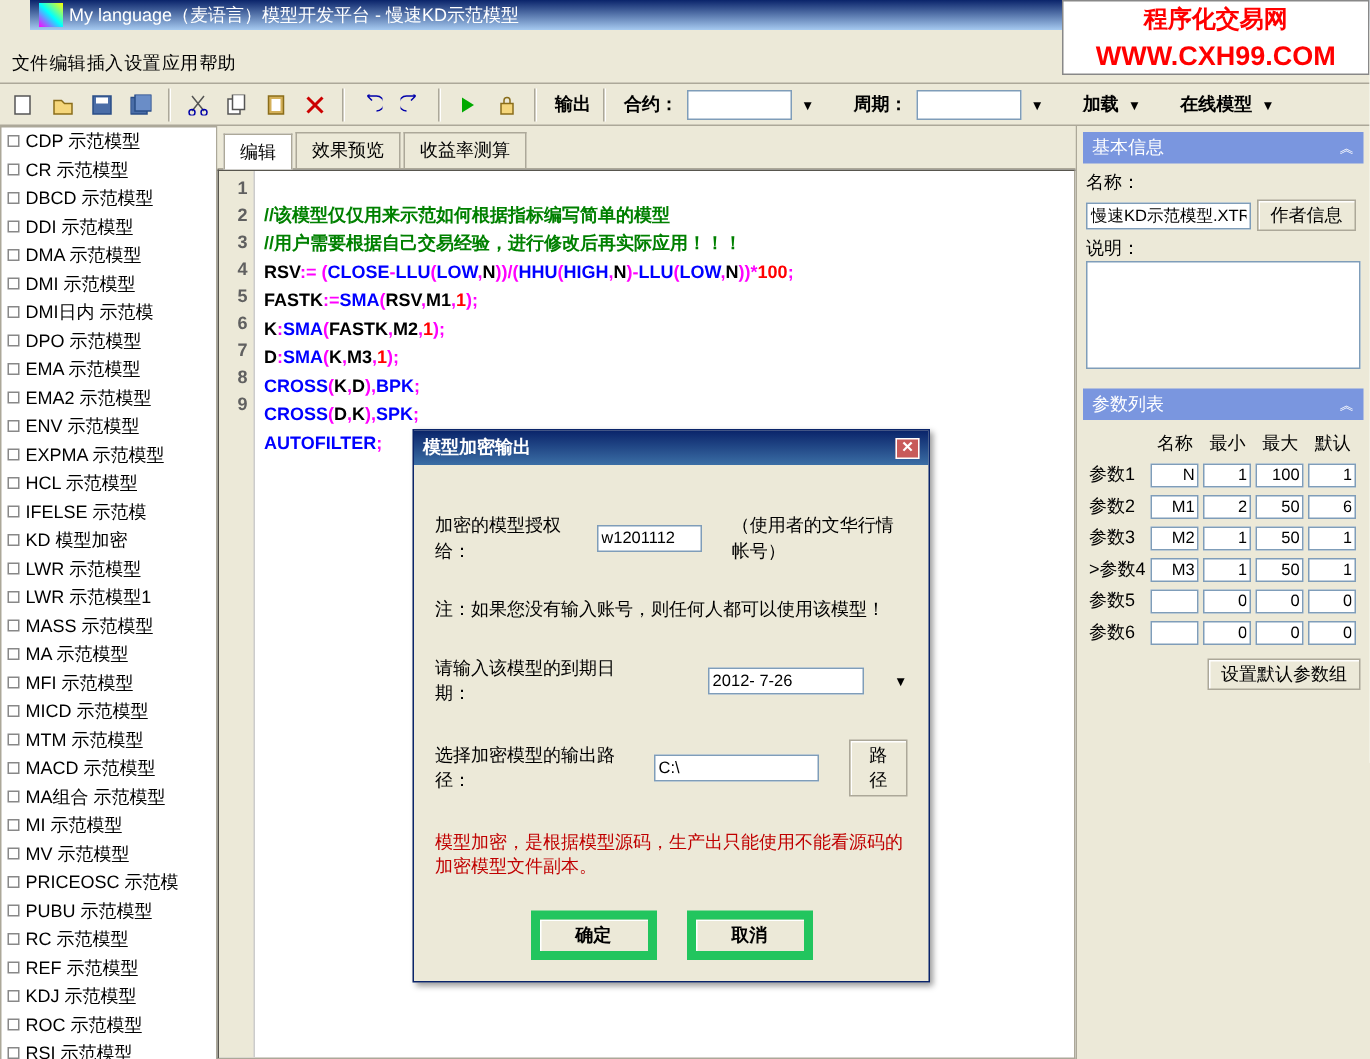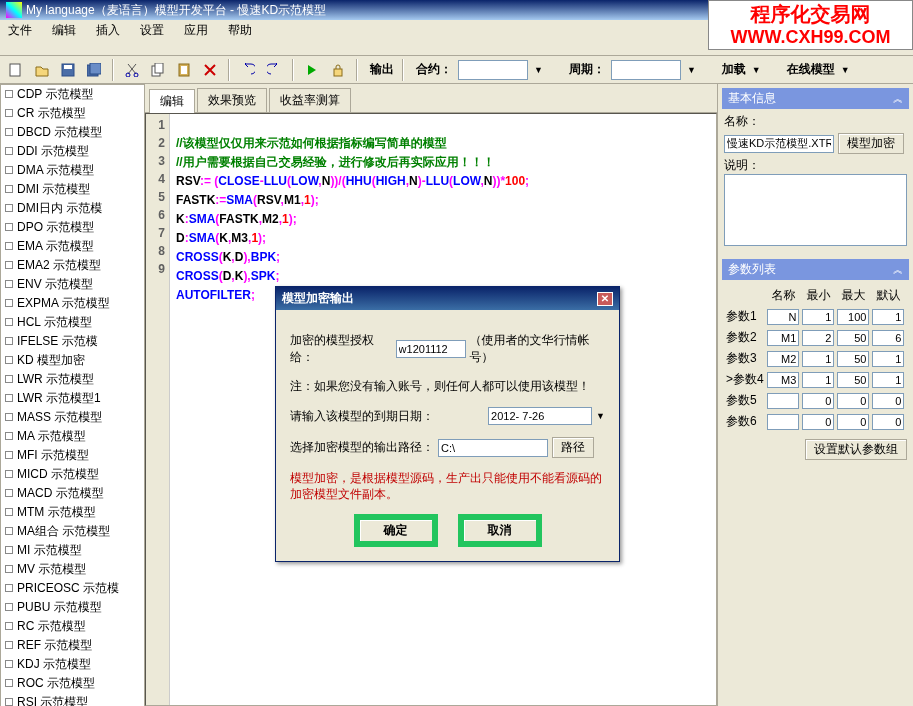--- a/index.html
+++ b/index.html
@@ -1,19 +1,19 @@
 <!DOCTYPE html>
 <html><head>
 <meta charset="utf-8">
 <style>
 * { margin: 0; padding: 0; box-sizing: border-box; font-family: "SimSun", "宋体", sans-serif; font-size: 12px; }
 body { background: #ece9d8; width: 913px; height: 706px; overflow: hidden; position: relative; }
-.titlebar { background: linear-gradient(#0a246a, #a6caf0); color: #fff; height: 20px; padding: 2px 6px; display: flex; align-items: center; }
+.titlebar { background: linear-gradient(#0a246a, #a6caf0); color: #fff; height: 20px; padding: 2px 6px; display: flex; align-items: center; margin-left: 20px; }
 .titlebar-icon { width: 16px; height: 16px; margin-right: 4px; background: linear-gradient(45deg,#f0f,#0ff,#ff0); }
-.menubar { background: #ece9d8; height: 36px; display: flex; gap: 20px; padding: 2px 8px; border-bottom: 1px solid #aca899; }
+.menubar { background: #ece9d8; height: 36px; display: flex; gap: 1px; padding: 14px 8px; border-bottom: 1px solid #aca899; }
 .menubar span { cursor: default; }
 .toolbar { background: #ece9d8; height: 28px; display: flex; align-items: center; gap: 6px; padding: 2px 6px; border-bottom: 1px solid #aca899; }
 .tbtn { width: 20px; height: 20px; border: 1px solid transparent; display:flex; align-items:center; justify-content:center; }
 .tsep { width: 2px; height: 22px; border-left: 1px solid #aca899; border-right:1px solid #fff; margin: 0 2px;}
 .tlabel { margin-left: 4px; font-weight: bold; }
 .tinput { height: 20px; border: 1px solid #7f9db9; background: #fff; padding: 0 2px; }
 .main { display: flex; height: calc(706px - 20px - 20px - 28px); }
 .sidebar { width: 145px; background: #fff; border: 1px solid #aca899; overflow-y: scroll; overflow-x: scroll; }
 .tree-item { padding: 1px 2px 1px 16px; white-space: nowrap; position: relative; cursor: default; }
 .tree-item::before { content: ""; position: absolute; left: 4px; top: 5px; width: 6px; height: 6px; border: 1px solid #888; background: #fff;}
@@ -38,26 +38,26 @@
 .txtbox { border:1px solid #7f9db9; background:#fff; height:18px; padding:0 2px; font-size:11px;}
 .btn { border: 1px solid #aca899; background: #ece9d8; padding: 1px 8px; cursor: default; box-shadow: 1px 1px 0 #fff inset;}
 .textarea { width: 100%; height: 72px; border:1px solid #7f9db9; background:#fff; resize:none;}
 .param-table { width: 100%; font-size: 11px; }
 .param-table td { text-align: center; padding: 1px 0;}
 .param-table input { width: 32px; height: 16px; border:1px solid #7f9db9; text-align:right; font-size:11px; padding-right:2px;}
 .dialog { position: absolute; left: 275px; top: 286px; width: 345px; background: #ece9d8; border: 1px solid #0a246a; box-shadow: 2px 2px 4px rgba(0,0,0,.4);}
 .dialog .dtitle { background: linear-gradient(#0a246a,#3b6ea5); color:#fff; padding:3px 6px; display:flex; justify-content:space-between; align-items:center; font-weight: bold;}
 .dialog .dclose { width:16px; height:14px; background:#c85a5a; border:1px solid #fff; color:#fff; font-size:10px; text-align:center; line-height:12px; cursor:default;}
 .dialog .dbody { padding: 10px 14px; }
-.dialog .drow { display:flex; align-items:center; margin: 12px 0; gap:4px;}
+.dialog .drow { display:flex; align-items:center; margin: 22px 0; gap:20px;}
 .dialog .warn { color: #c00000; line-height: 16px;}
 .dialog .dbtns { display:flex; justify-content:center; gap: 20px; margin-top: 12px; margin-bottom: 4px;}
 .dialog .dbtn { border:6px solid #22c55e; background:#ece9d8; padding: 2px 24px; box-shadow: 1px 1px 0 #fff inset; font-weight: bold;}
 .watermark { position:absolute; right:0; top:0; width:205px; height:50px; background:#fff; border:1px solid #888; text-align:center;}
-.watermark .wm1 { color:#f00; font-family:"KaiTi","楷体"; font-size:20px; font-weight:bold; line-height:26px;}
+.watermark .wm1 { color:#f00; font-family:"KaiTi","楷体"; font-size:16px; font-weight:bold; line-height:26px;}
 .watermark .wm2 { color:#f00; font-family:Arial; font-size:18px; font-weight:bold;}
 .scroll-h { height: 16px; background: #ece9d8; border-top:1px solid #aca899; display:flex;}
 .scroll-h .thumb-area { flex:1; background:#f0f0f0; position:relative;}
 .scroll-h .thumb { position:absolute; left:0; width:60%; height:100%; background:#c8c8c8; border:1px solid #888;}
 .scroll-h .arrow { width:16px; background:#ece9d8; border:1px solid #888; text-align:center; font-size:9px;}
 svg { display:block; }
 </style>
 </head>
 <body>
 
@@ -177,22 +177,22 @@
       <div class="tree-item">EXPMA 示范模型</div>
       <div class="tree-item">HCL 示范模型</div>
       <div class="tree-item">IFELSE 示范模</div>
       <div class="tree-item">KD 模型加密</div>
       <div class="tree-item">LWR 示范模型</div>
       <div class="tree-item">LWR 示范模型1</div>
       <div class="tree-item">MASS 示范模型</div>
       <div class="tree-item">MA 示范模型</div>
       <div class="tree-item">MFI 示范模型</div>
       <div class="tree-item">MICD 示范模型</div>
+      <div class="tree-item">MTM 示范模型</div>
       <div class="tree-item">MACD 示范模型</div>
-      <div class="tree-item">MTM 示范模型</div>
       <div class="tree-item">MA组合 示范模型</div>
       <div class="tree-item">MI 示范模型</div>
       <div class="tree-item">MV 示范模型</div>
       <div class="tree-item">PRICEOSC 示范模</div>
       <div class="tree-item">PUBU 示范模型</div>
       <div class="tree-item">RC 示范模型</div>
       <div class="tree-item">REF 示范模型</div>
       <div class="tree-item">KDJ 示范模型</div>
       <div class="tree-item">ROC 示范模型</div>
       <div class="tree-item">RSI 示范模型</div>
@@ -239,21 +239,21 @@
   <div class="right">
     <div>
       <div class="panel-hdr">
         <span>基本信息</span>
         <span class="chev">︽</span>
       </div>
       <div class="panel-body">
         <div>名称：</div>
         <div class="fieldrow">
           <input class="txtbox" style="width: 110px;" value="慢速KD示范模型.XTRI">
-          <button class="btn">模型加密</button>
+          <button class="btn">作者信息</button>
         </div>
         <div>说明：</div>
         <textarea class="textarea" style=""></textarea>
       </div>
     </div>
     <div>
       <div class="panel-hdr">
         <span>参数列表</span>
         <span class="chev">︽</span>
       </div>

